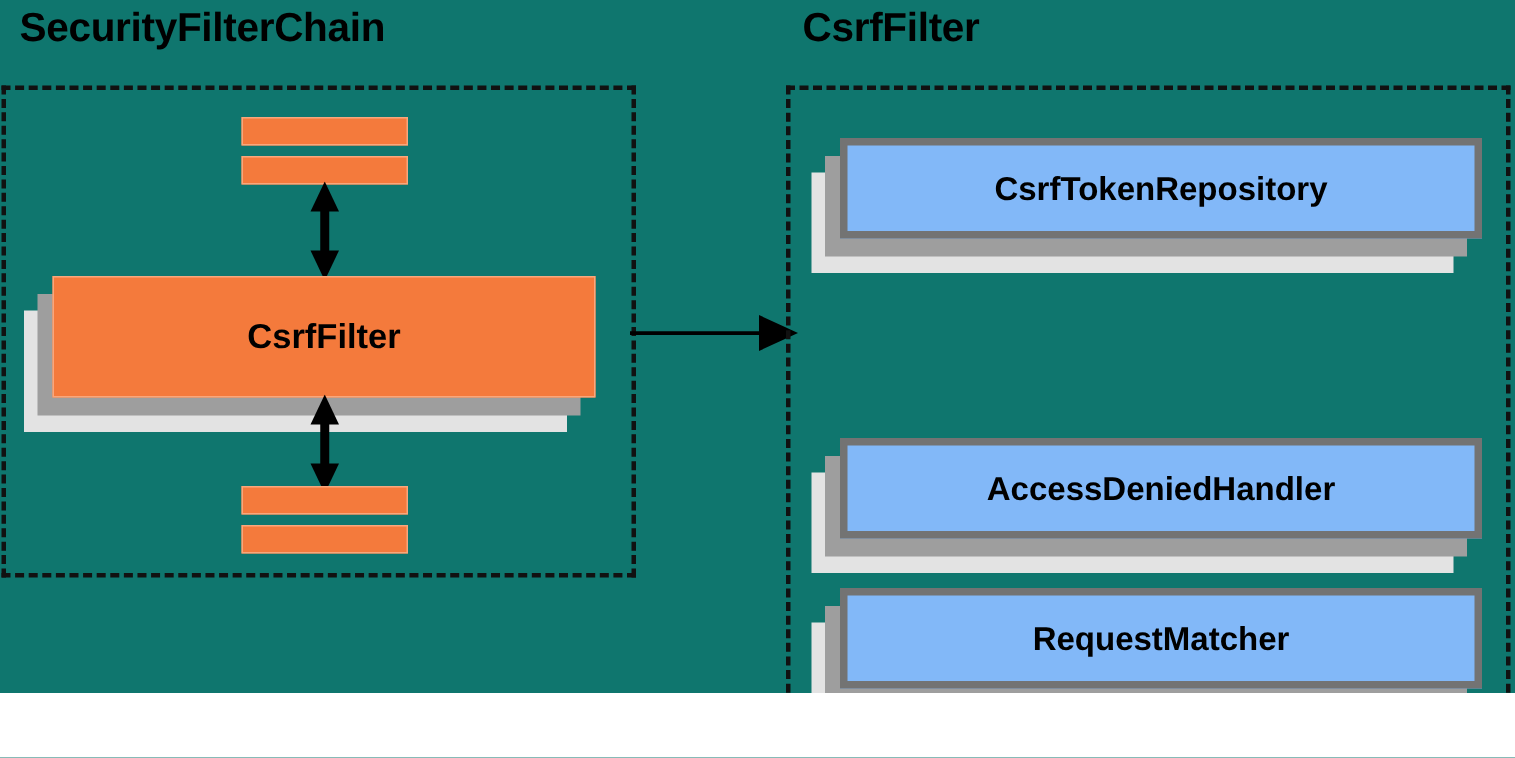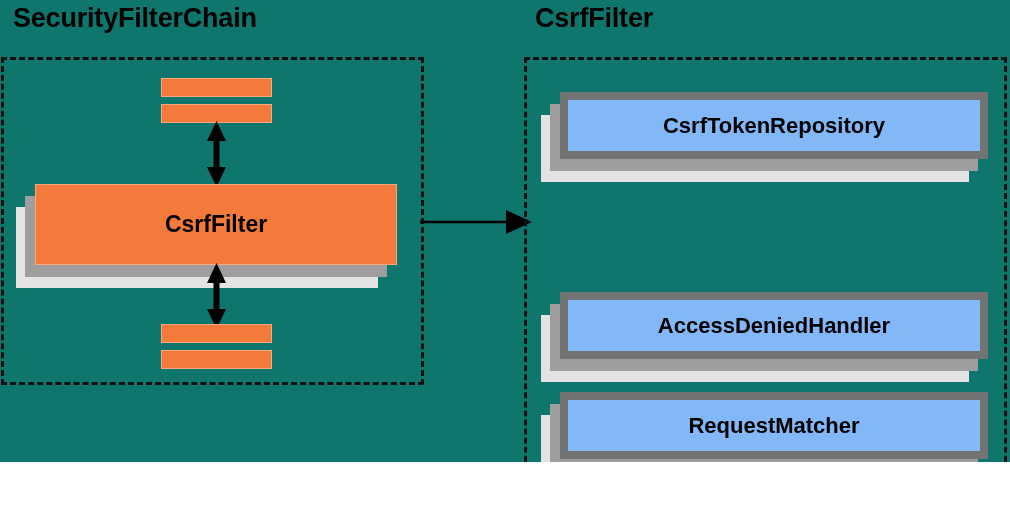--- a/index.html
+++ b/index.html
@@ -125,21 +125,21 @@
   }
   #h-arrow svg { display: block; width: 100%; height: 100%; }
 
   
   .blue-block {
     width: 428px; height: 67px;
     left: 560px;
   }
   .blue-block .face {
     background: #82b8f8;
-    border: 8px solid #737373;
+    border: 5px solid #737373;
   }
   .blue-block .face .label {
     font-size: 22px;
   }
   #blue-0 { top: 92px; }
   #blue-1 { top: 192px; }
   #blue-2 { top: 292px; }
   #blue-3 { top: 392px; }
 </style>
 </head>

